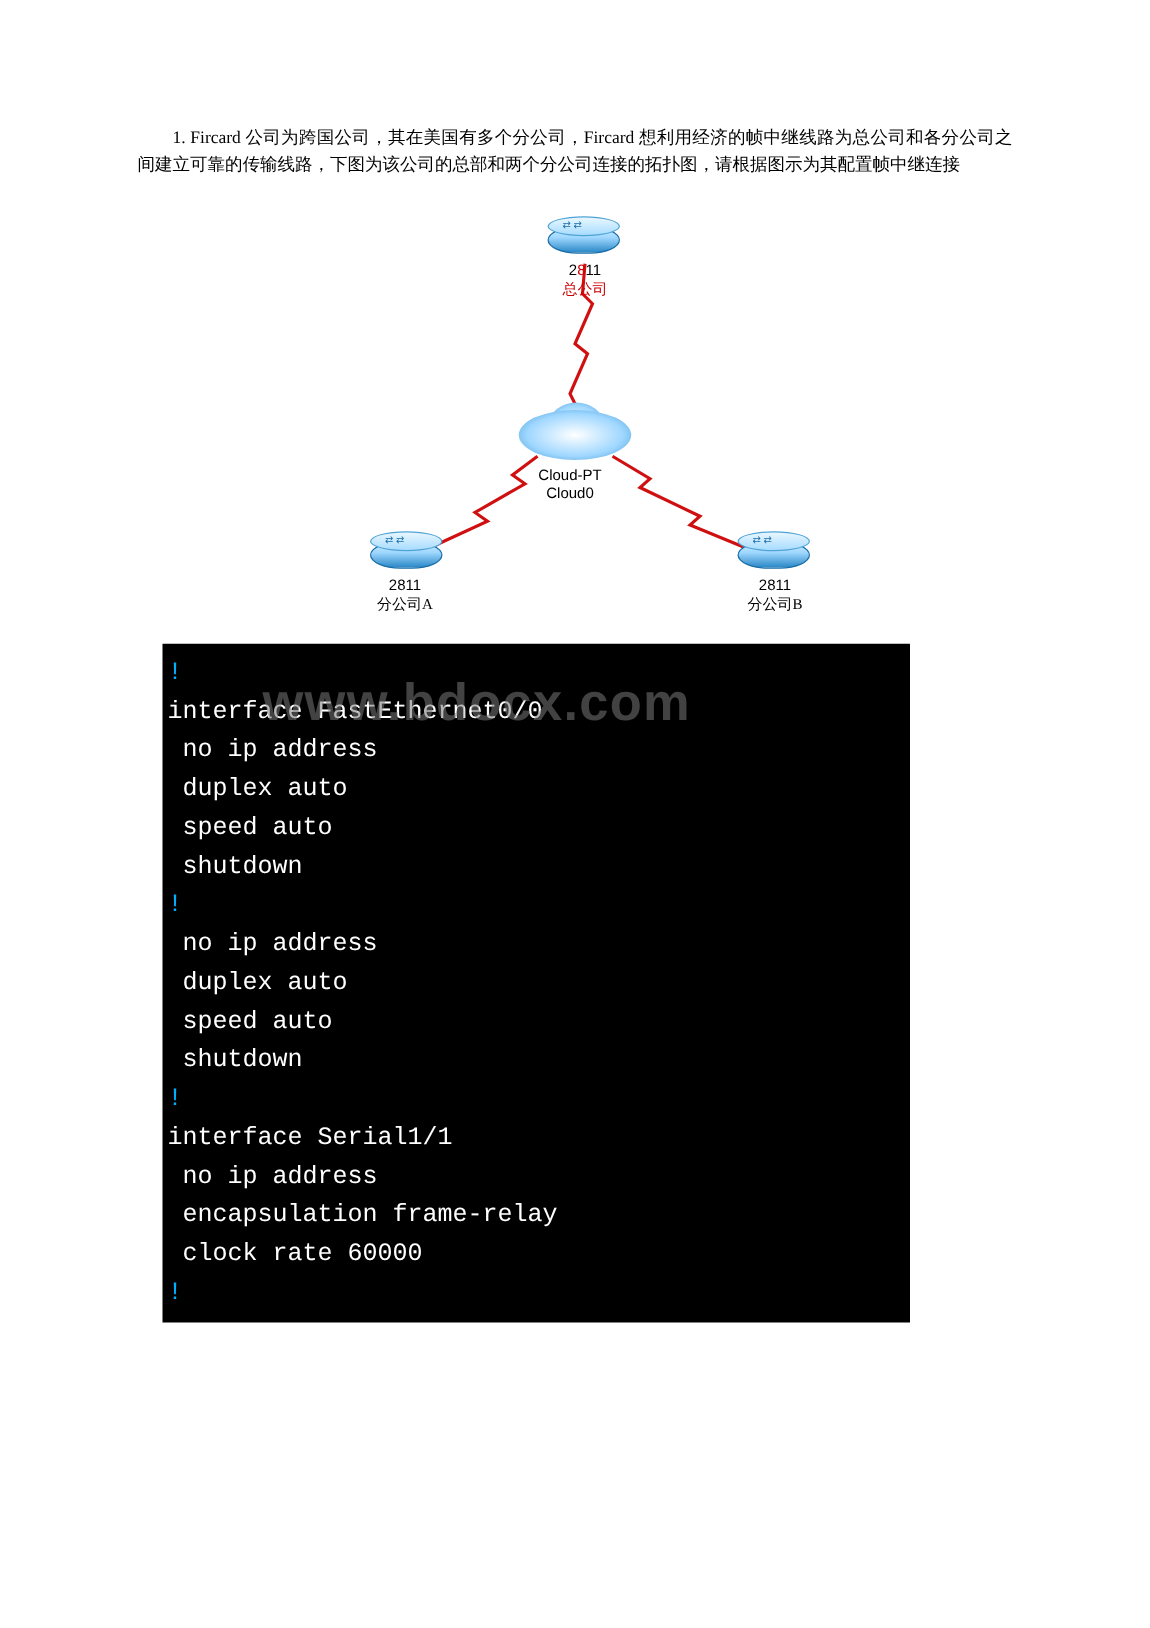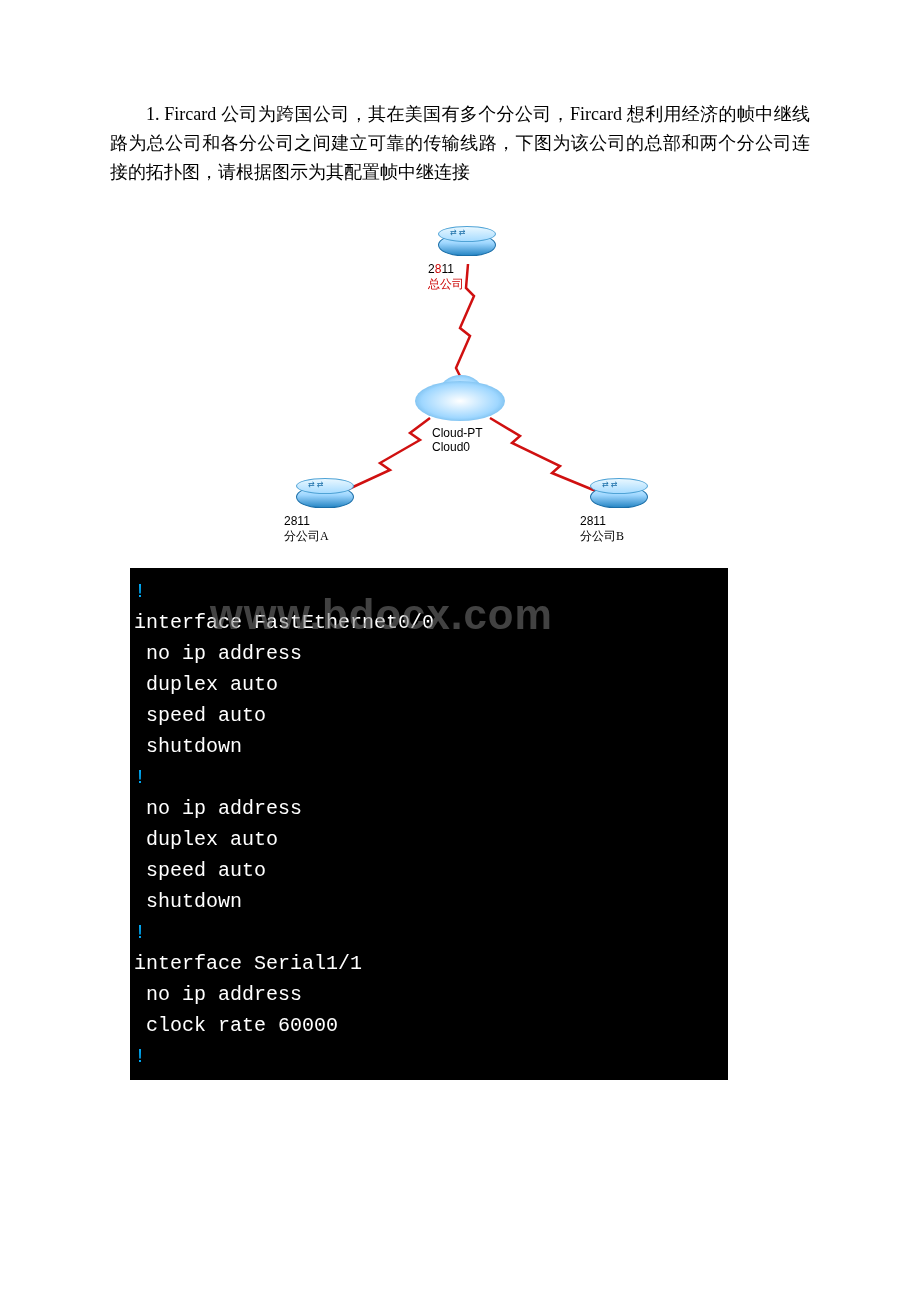--- a/index.html
+++ b/index.html
@@ -7,25 +7,25 @@
     padding: 0;
     background: #ffffff;
     font-family: "SimSun", "Times New Roman", serif;
     width: 920px;
   }
   .page {
     padding: 100px 110px 60px 110px;
     box-sizing: border-box;
   }
   .paragraph {
-    font-size: 18px;
+    font-size: 14px;
     line-height: 1.6;
     color: #000;
     text-indent: 2em;
-    margin-bottom: 32px;
+    margin-bottom: 20px;
     text-align: justify;
   }
   .topology {
     display: block;
     margin: 10px auto 10px auto;
     width: 400px;
     height: 340px;
     position: relative;
   }
   .router-icon {
@@ -75,21 +75,21 @@
   .cloud-bump {
     position: absolute;
     background: radial-gradient(#ffffff, #9fd7ff 60%, #3b94cf);
     border-radius: 50%;
   }
   .dev-label {
     position: absolute;
     font-family: Arial, sans-serif;
     font-size: 12px;
     color: #000;
-    text-align: left;
+    text-align: center;
     width: 80px;
   }
   .dev-label .cn {
     font-family: Liberation Serif, serif;
   }
   .dev-label .red { color: #c00; }
   .link {
     stroke: #d01010;
     stroke-width: 2.5;
     fill: none;
@@ -149,21 +149,21 @@
       <span>2</span><span class="red">8</span><span>11</span><br>
       <span class="red cn">总公司</span>
     </div>
 
     <div class="cloud-icon" style="left:155px; top:155px;">
       <div class="cloud-bump" style="width:36px;height:30px;left:4px;top:14px;"></div>
       <div class="cloud-bump" style="width:44px;height:36px;left:24px;top:2px;"></div>
       <div class="cloud-bump" style="width:34px;height:28px;left:54px;top:14px;"></div>
       <div class="cloud-body"></div>
     </div>
-    <div class="dev-label" style="left:172px; top:208px;">
+    <div class="dev-label" style="left:156px; top:208px;">
       <span>Cloud-PT</span><br>
       <span>Cloud0</span>
     </div>
 
     <div class="router-icon" style="left:36px; top:260px;">
       <div class="router-body"></div>
       <div class="router-top"></div>
       <div class="router-arrows">⇄ ⇄</div>
     </div>
     <div class="dev-label" style="left:24px; top:296px;">
@@ -192,18 +192,19 @@
         <div class="line"> speed auto</div>
         <div class="line"> shutdown</div>
         <div class="line bang">!</div>
         <div class="line"> no ip address</div>
         <div class="line"> duplex auto</div>
         <div class="line"> speed auto</div>
         <div class="line"> shutdown</div>
         <div class="line bang">!</div>
         <div class="line">interface Serial1/1</div>
         <div class="line"> no ip address</div>
+        <div class="line"> encapsulation frame-relay</div>
         <div class="line"> clock rate 60000</div>
         <div class="line bang">!</div>
       </div>
   </div>
 
 </div>
 
 </body></html>

